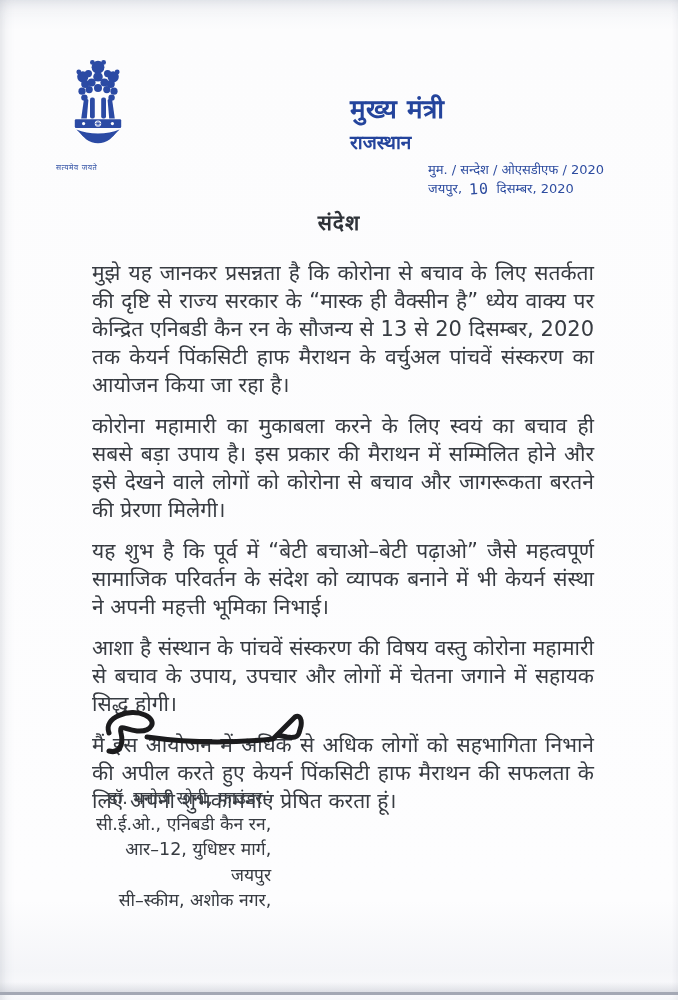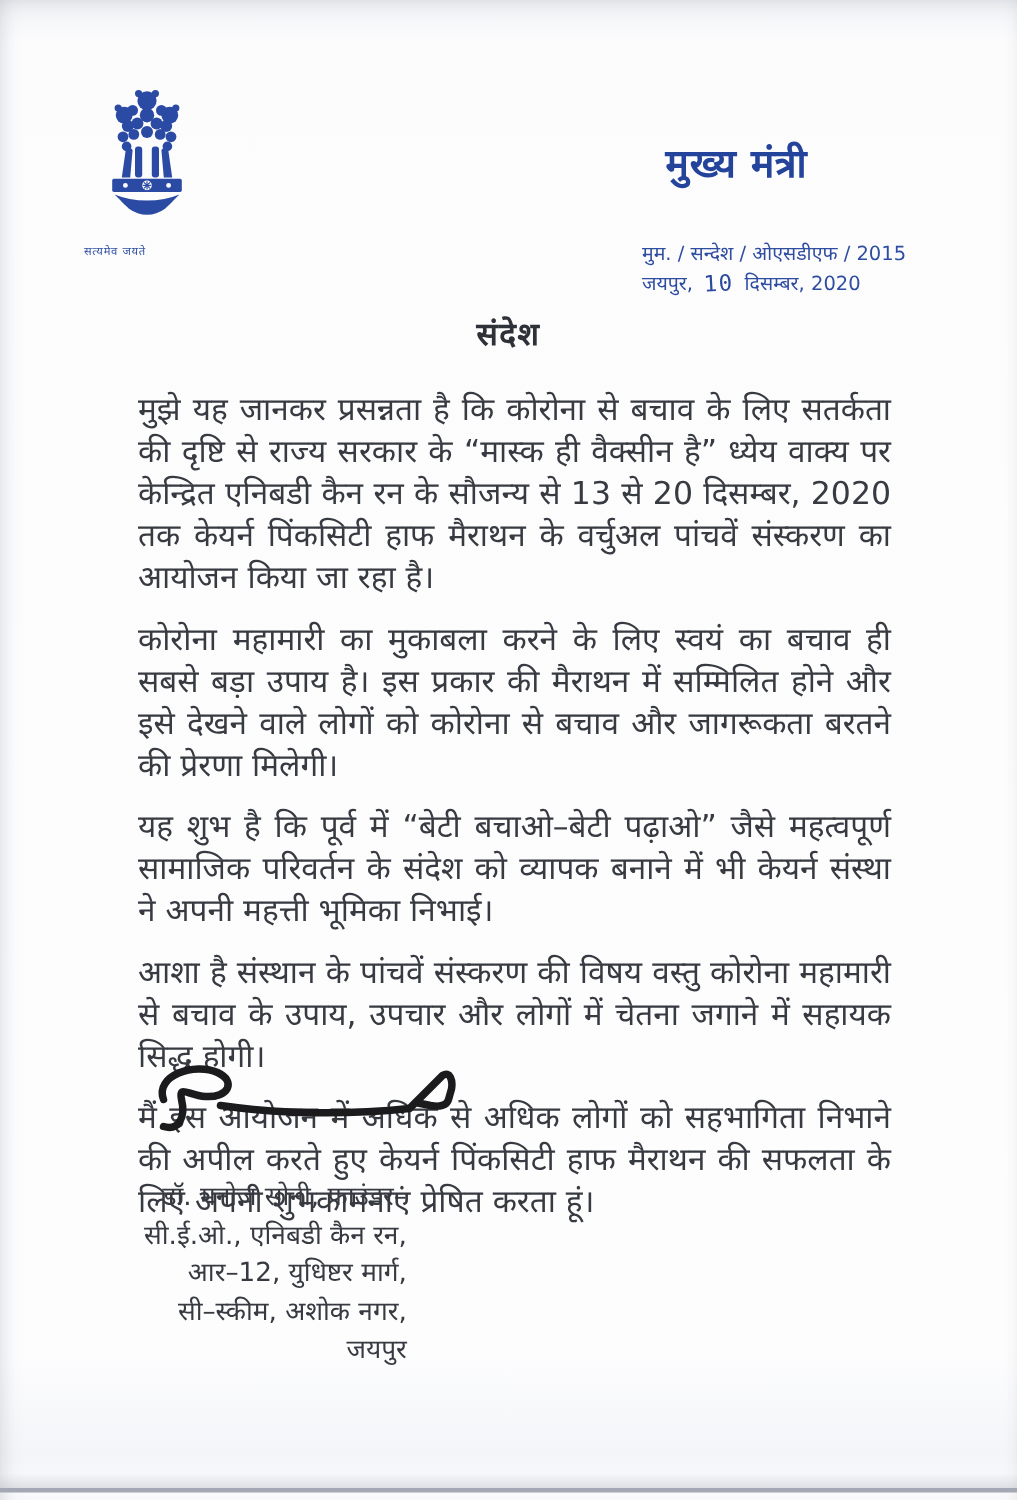--- a/index.html
+++ b/index.html
@@ -12,21 +12,21 @@
                inset -6px 0 10px -8px rgba(150,155,170,.22),
                inset 0 12px 16px -12px rgba(150,155,170,.30);
     font-family:"DejaVu Sans",sans-serif;
     overflow:hidden;
   }
   
   .emblem{position:absolute;left:56px;top:56px;width:84px;}
   .emblem svg{display:block;margin:0 auto;}
   .motto{font-size:7.5px;color:#3050a4;margin-top:2px;letter-spacing:.5px;}
   
-  .hdr{position:absolute;top:90px;left:350px;width:282px;text-align:center;color:#24449c;}
+  .hdr{position:absolute;top:90px;left:350px;width:282px;text-align:left;color:#24449c;}
   .office{font-size:26px;font-weight:bold;letter-spacing:.5px;}
   .state{font-size:19px;font-weight:600;margin-top:3px;padding-right:28px;}
   .refblk{position:absolute;top:160px;left:428px;width:220px;color:#2e4da0;font-size:13px;line-height:19px;}
   .hand{display:inline-block;font-family:"DejaVu Sans Mono",monospace;font-size:15px;
         transform:rotate(-3deg) translateY(1px);letter-spacing:1px;color:#2b4a9e;padding:0 3px;}
   
   .title{position:absolute;top:208px;left:0;width:100%;text-align:center;
          font-size:21px;font-weight:600;color:#2e3238;letter-spacing:1px;}
   
   .body{position:absolute;top:246px;left:92px;width:502px;}
@@ -94,24 +94,25 @@
 
         <path d="M18,92 Q25,99 30,104 Q37,109 45,109 Q53,109 60,104 Q65,99 72,92 Q60,97 45,97 Q30,97 18,92 Z" stroke-width="0"></path>
         <path d="M22,95 Q45,103 68,95 Q62,106 45,106 Q28,106 22,95 Z" stroke-width="0"></path>
       </g>
     </svg>
     <div class="motto">सत्यमेव जयते</div>
   </div>
 
   <div class="hdr">
     <div class="office">मुख्य मंत्री</div>
+    <div class="state">राजस्थान</div>
   </div>
 
   <div class="refblk">
-    <div>मुम. / सन्देश / ओएसडीएफ / 2015</div>
+    <div>मुम. / सन्देश / ओएसडीएफ / 2020</div>
     <div>
       <span>जयपुर,</span>
       <span class="hand">10</span>
       <span>दिसम्बर, 2020</span>
     </div>
   </div>
 
   <div class="title">संदेश</div>
 
   <div class="body">
@@ -126,19 +127,19 @@
     <g fill="none" stroke="#1b1b1d" stroke-width="5" stroke-linecap="round" stroke-linejoin="round">
       <path d="M15,29 C9,13 36,4 51,11 C64,17 58,28 43,27 C31,26 25,19 27,29 C30,41 25,50 15,47"></path>
       <path d="M53,33 C95,39 140,39 179,35 L201,13 C206,10 208,16 207,22 L205,29 C204,33 199,34 193,33 L183,31"></path>
     </g>
   </svg>
 
   <div class="addr">
     <div>डॉ. मनोज सोनी, फाउंडर–</div>
     <div>सी.ई.ओ., एनिबडी कैन रन,</div>
     <div>आर–12, युधिष्टर मार्ग,</div>
+    <div>जयपुर</div>
     <div>सी–स्कीम, अशोक नगर,</div>
-    <div>जयपुर</div>
   </div>
 
   <div class="scanfade"></div>
   <div class="scanline"></div>
 </div>
 
 </body></html>

